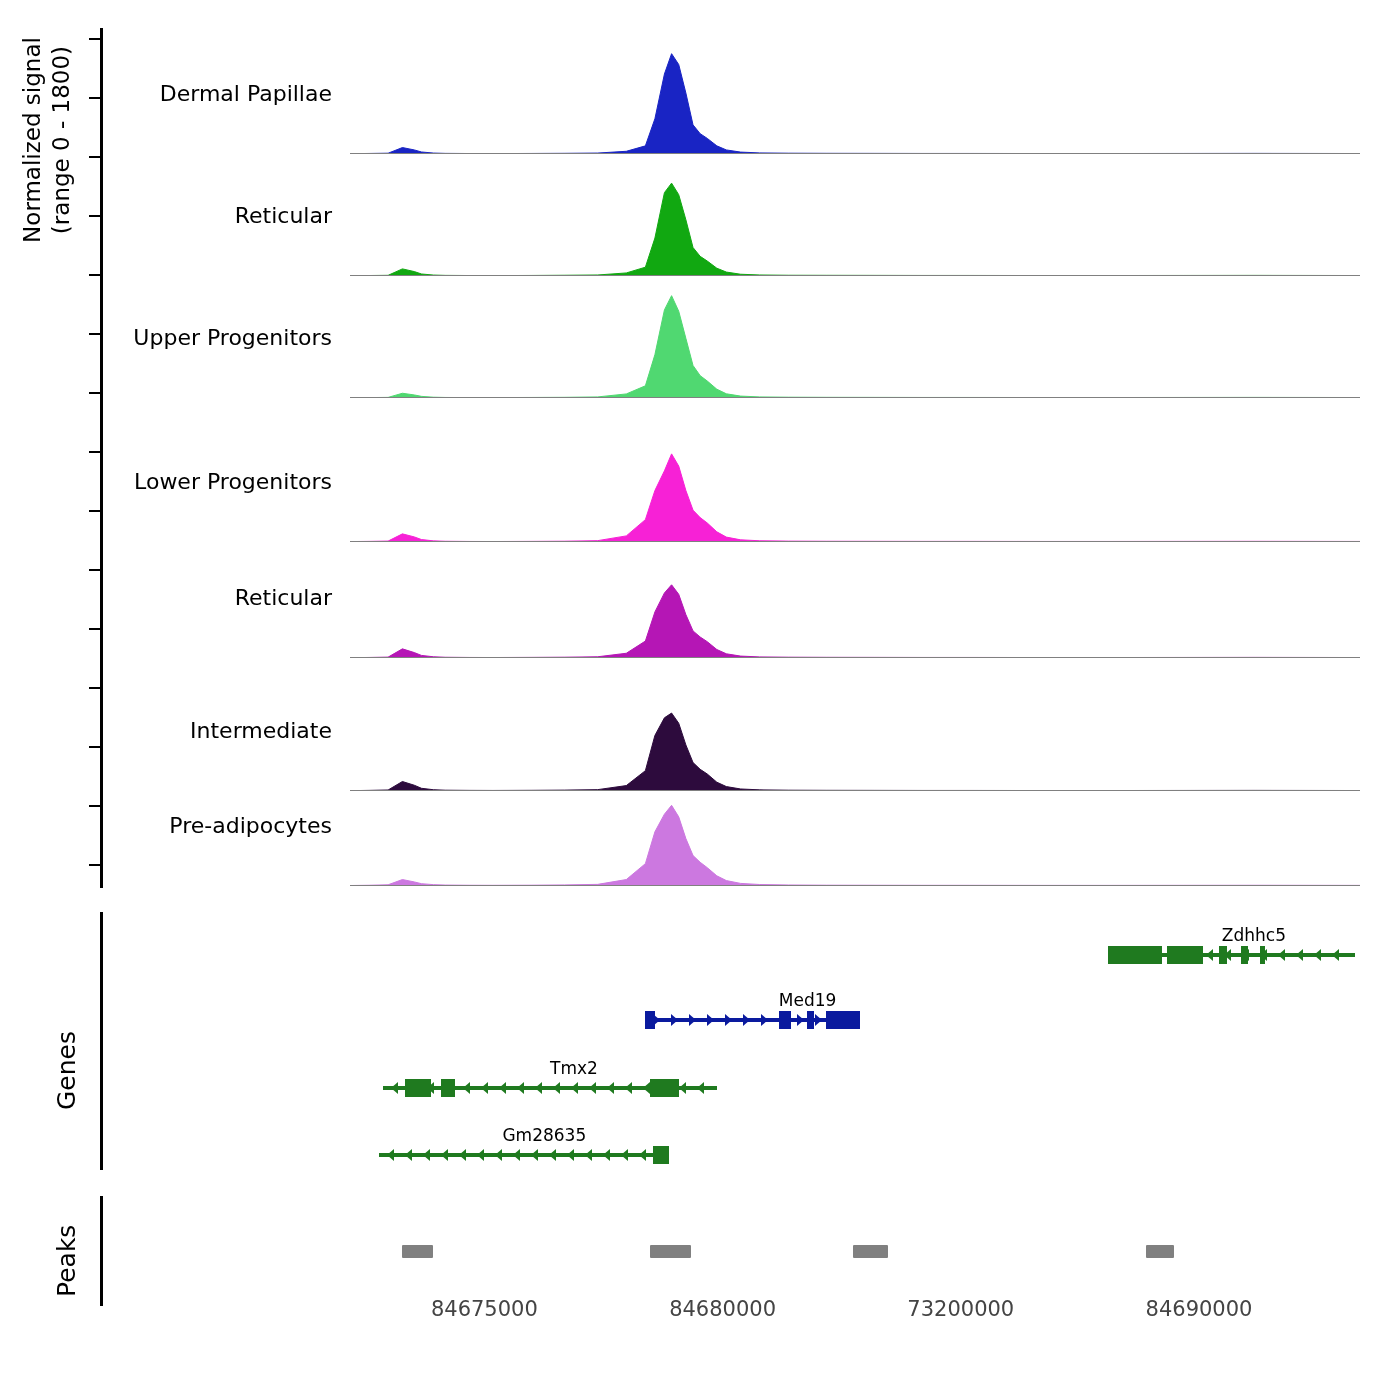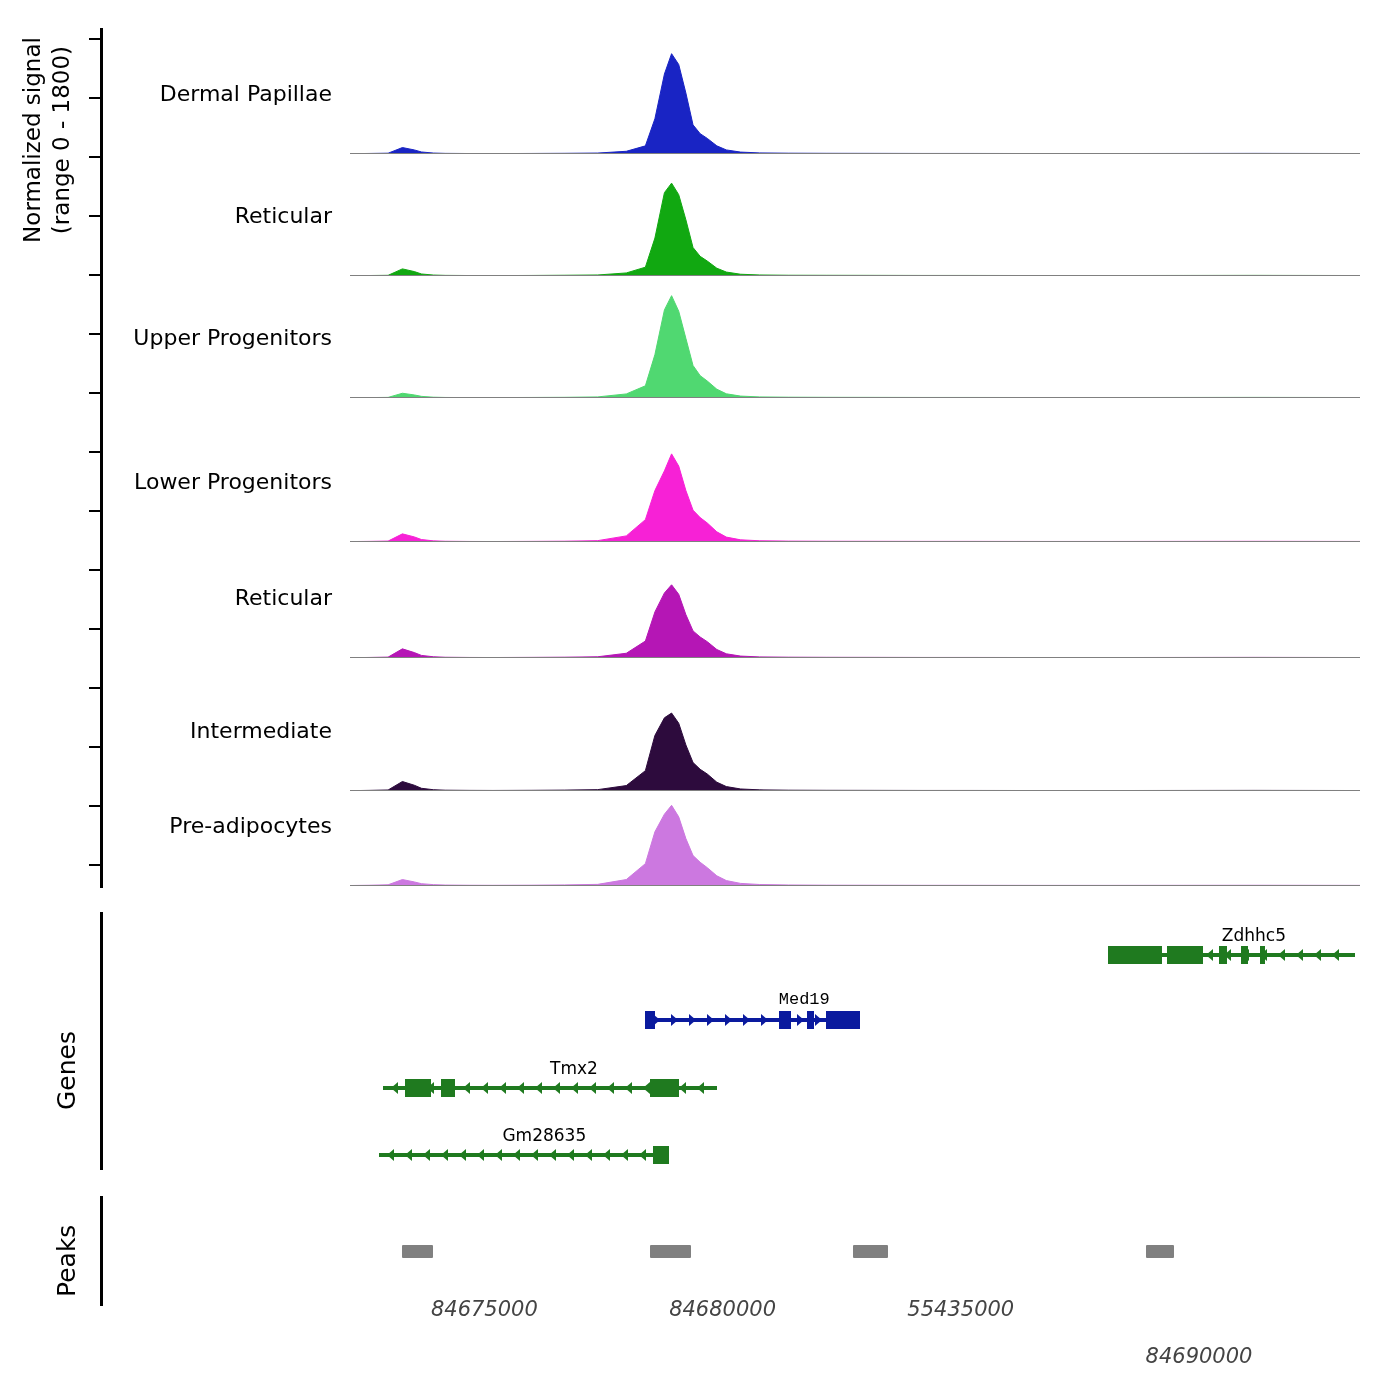--- a/index.html
+++ b/index.html
@@ -48,21 +48,21 @@
 
   .genebar{position:absolute;height:4px;}
   .geneblock{position:absolute;}
   .genename{
     position:absolute;font-size:17px;color:#000000;white-space:nowrap;
   }
 
   .peak{
     position:absolute;height:13px;background:#808080;border-radius:1px;
   }
-  .xtick{position:absolute;font-size:21px;color:#444;white-space:nowrap;font-style:italic;}
+  .xtick{position:absolute;font-size:21px;color:#444;white-space:nowrap;}
   .xlabel{
     position:absolute;width:1400px;text-align:center;font-size:26px;color:#000;
   }
   .spine{position:absolute;background:#000;}
   .tickmark{position:absolute;background:#000;width:11px;height:2px;left:-11px;}
 </style>
 </head>
 <body>
 
 <div id="root">
@@ -181,21 +181,21 @@
       <div style="position: absolute; left: 761.377px; top: 1014px; width: 0px; height: 0px; border-top: 6px solid transparent; border-bottom: 6px solid transparent; border-left: 7px solid rgb(10, 26, 158);"></div>
       <div style="position: absolute; left: 779.377px; top: 1014px; width: 0px; height: 0px; border-top: 6px solid transparent; border-bottom: 6px solid transparent; border-left: 7px solid rgb(10, 26, 158);"></div>
       <div style="position: absolute; left: 797.377px; top: 1014px; width: 0px; height: 0px; border-top: 6px solid transparent; border-bottom: 6px solid transparent; border-left: 7px solid rgb(10, 26, 158);"></div>
       <div style="position: absolute; left: 815.377px; top: 1014px; width: 0px; height: 0px; border-top: 6px solid transparent; border-bottom: 6px solid transparent; border-left: 7px solid rgb(10, 26, 158);"></div>
       <div style="position: absolute; left: 833.377px; top: 1014px; width: 0px; height: 0px; border-top: 6px solid transparent; border-bottom: 6px solid transparent; border-left: 7px solid rgb(10, 26, 158);"></div>
       <div style="position: absolute; left: 851.377px; top: 1014px; width: 0px; height: 0px; border-top: 6px solid transparent; border-bottom: 6px solid transparent; border-left: 7px solid rgb(10, 26, 158);"></div>
       <div class="geneblock" style="left: 645.377px; top: 1011px; width: 9.5283px; height: 18px; background: rgb(10, 26, 158);"></div>
       <div class="geneblock" style="left: 778.774px; top: 1011px; width: 11.9104px; height: 18px; background: rgb(10, 26, 158);"></div>
       <div class="geneblock" style="left: 807.358px; top: 1011px; width: 7.14623px; height: 18px; background: rgb(10, 26, 158);"></div>
       <div class="geneblock" style="left: 826.415px; top: 1011px; width: 33.3491px; height: 18px; background: rgb(10, 26, 158);"></div>
-      <div class="genename" style="left: 778.774px; top: 990px; font-family: Liberation Mono, monospace;">Med19</div>
+      <div class="genename" style="left: 778.774px; top: 990px;">Med19</div>
       <div class="genebar" style="left: 383.349px; top: 1086px; width: 333.491px; background: rgb(31, 122, 31);"></div>
       <div style="position: absolute; left: 391.349px; top: 1082px; width: 0px; height: 0px; border-top: 6px solid transparent; border-bottom: 6px solid transparent; border-right: 7px solid rgb(31, 122, 31);"></div>
       <div style="position: absolute; left: 409.349px; top: 1082px; width: 0px; height: 0px; border-top: 6px solid transparent; border-bottom: 6px solid transparent; border-right: 7px solid rgb(31, 122, 31);"></div>
       <div style="position: absolute; left: 427.349px; top: 1082px; width: 0px; height: 0px; border-top: 6px solid transparent; border-bottom: 6px solid transparent; border-right: 7px solid rgb(31, 122, 31);"></div>
       <div style="position: absolute; left: 445.349px; top: 1082px; width: 0px; height: 0px; border-top: 6px solid transparent; border-bottom: 6px solid transparent; border-right: 7px solid rgb(31, 122, 31);"></div>
       <div style="position: absolute; left: 463.349px; top: 1082px; width: 0px; height: 0px; border-top: 6px solid transparent; border-bottom: 6px solid transparent; border-right: 7px solid rgb(31, 122, 31);"></div>
       <div style="position: absolute; left: 481.349px; top: 1082px; width: 0px; height: 0px; border-top: 6px solid transparent; border-bottom: 6px solid transparent; border-right: 7px solid rgb(31, 122, 31);"></div>
       <div style="position: absolute; left: 499.349px; top: 1082px; width: 0px; height: 0px; border-top: 6px solid transparent; border-bottom: 6px solid transparent; border-right: 7px solid rgb(31, 122, 31);"></div>
       <div style="position: absolute; left: 517.349px; top: 1082px; width: 0px; height: 0px; border-top: 6px solid transparent; border-bottom: 6px solid transparent; border-right: 7px solid rgb(31, 122, 31);"></div>
       <div style="position: absolute; left: 535.349px; top: 1082px; width: 0px; height: 0px; border-top: 6px solid transparent; border-bottom: 6px solid transparent; border-right: 7px solid rgb(31, 122, 31);"></div>
@@ -236,17 +236,17 @@
   <div id="peaks">
       <div class="peak" style="left: 402.406px; width: 30.967px; top: 1245px;"></div>
       <div class="peak" style="left: 650.142px; width: 40.4953px; top: 1245px;"></div>
       <div class="peak" style="left: 852.618px; width: 35.7311px; top: 1245px;"></div>
       <div class="peak" style="left: 1145.61px; width: 28.5849px; top: 1245px;"></div>
     </div>
 
   <div id="xaxis">
       <div class="xtick" style="left: 430.925px; top: 1297px;">84675000</div>
       <div class="xtick" style="left: 669.132px; top: 1297px;">84680000</div>
-      <div class="xtick" style="left: 907.34px; top: 1297px;">55435000</div>
-      <div class="xtick" style="left: 1145.55px; top: 1344px;">84690000</div>
+      <div class="xtick" style="left: 907.34px; top: 1297px;">73200000</div>
+      <div class="xtick" style="left: 1145.55px; top: 1297px;">84690000</div>
     </div>
 
 </div>
 
 </body></html>

